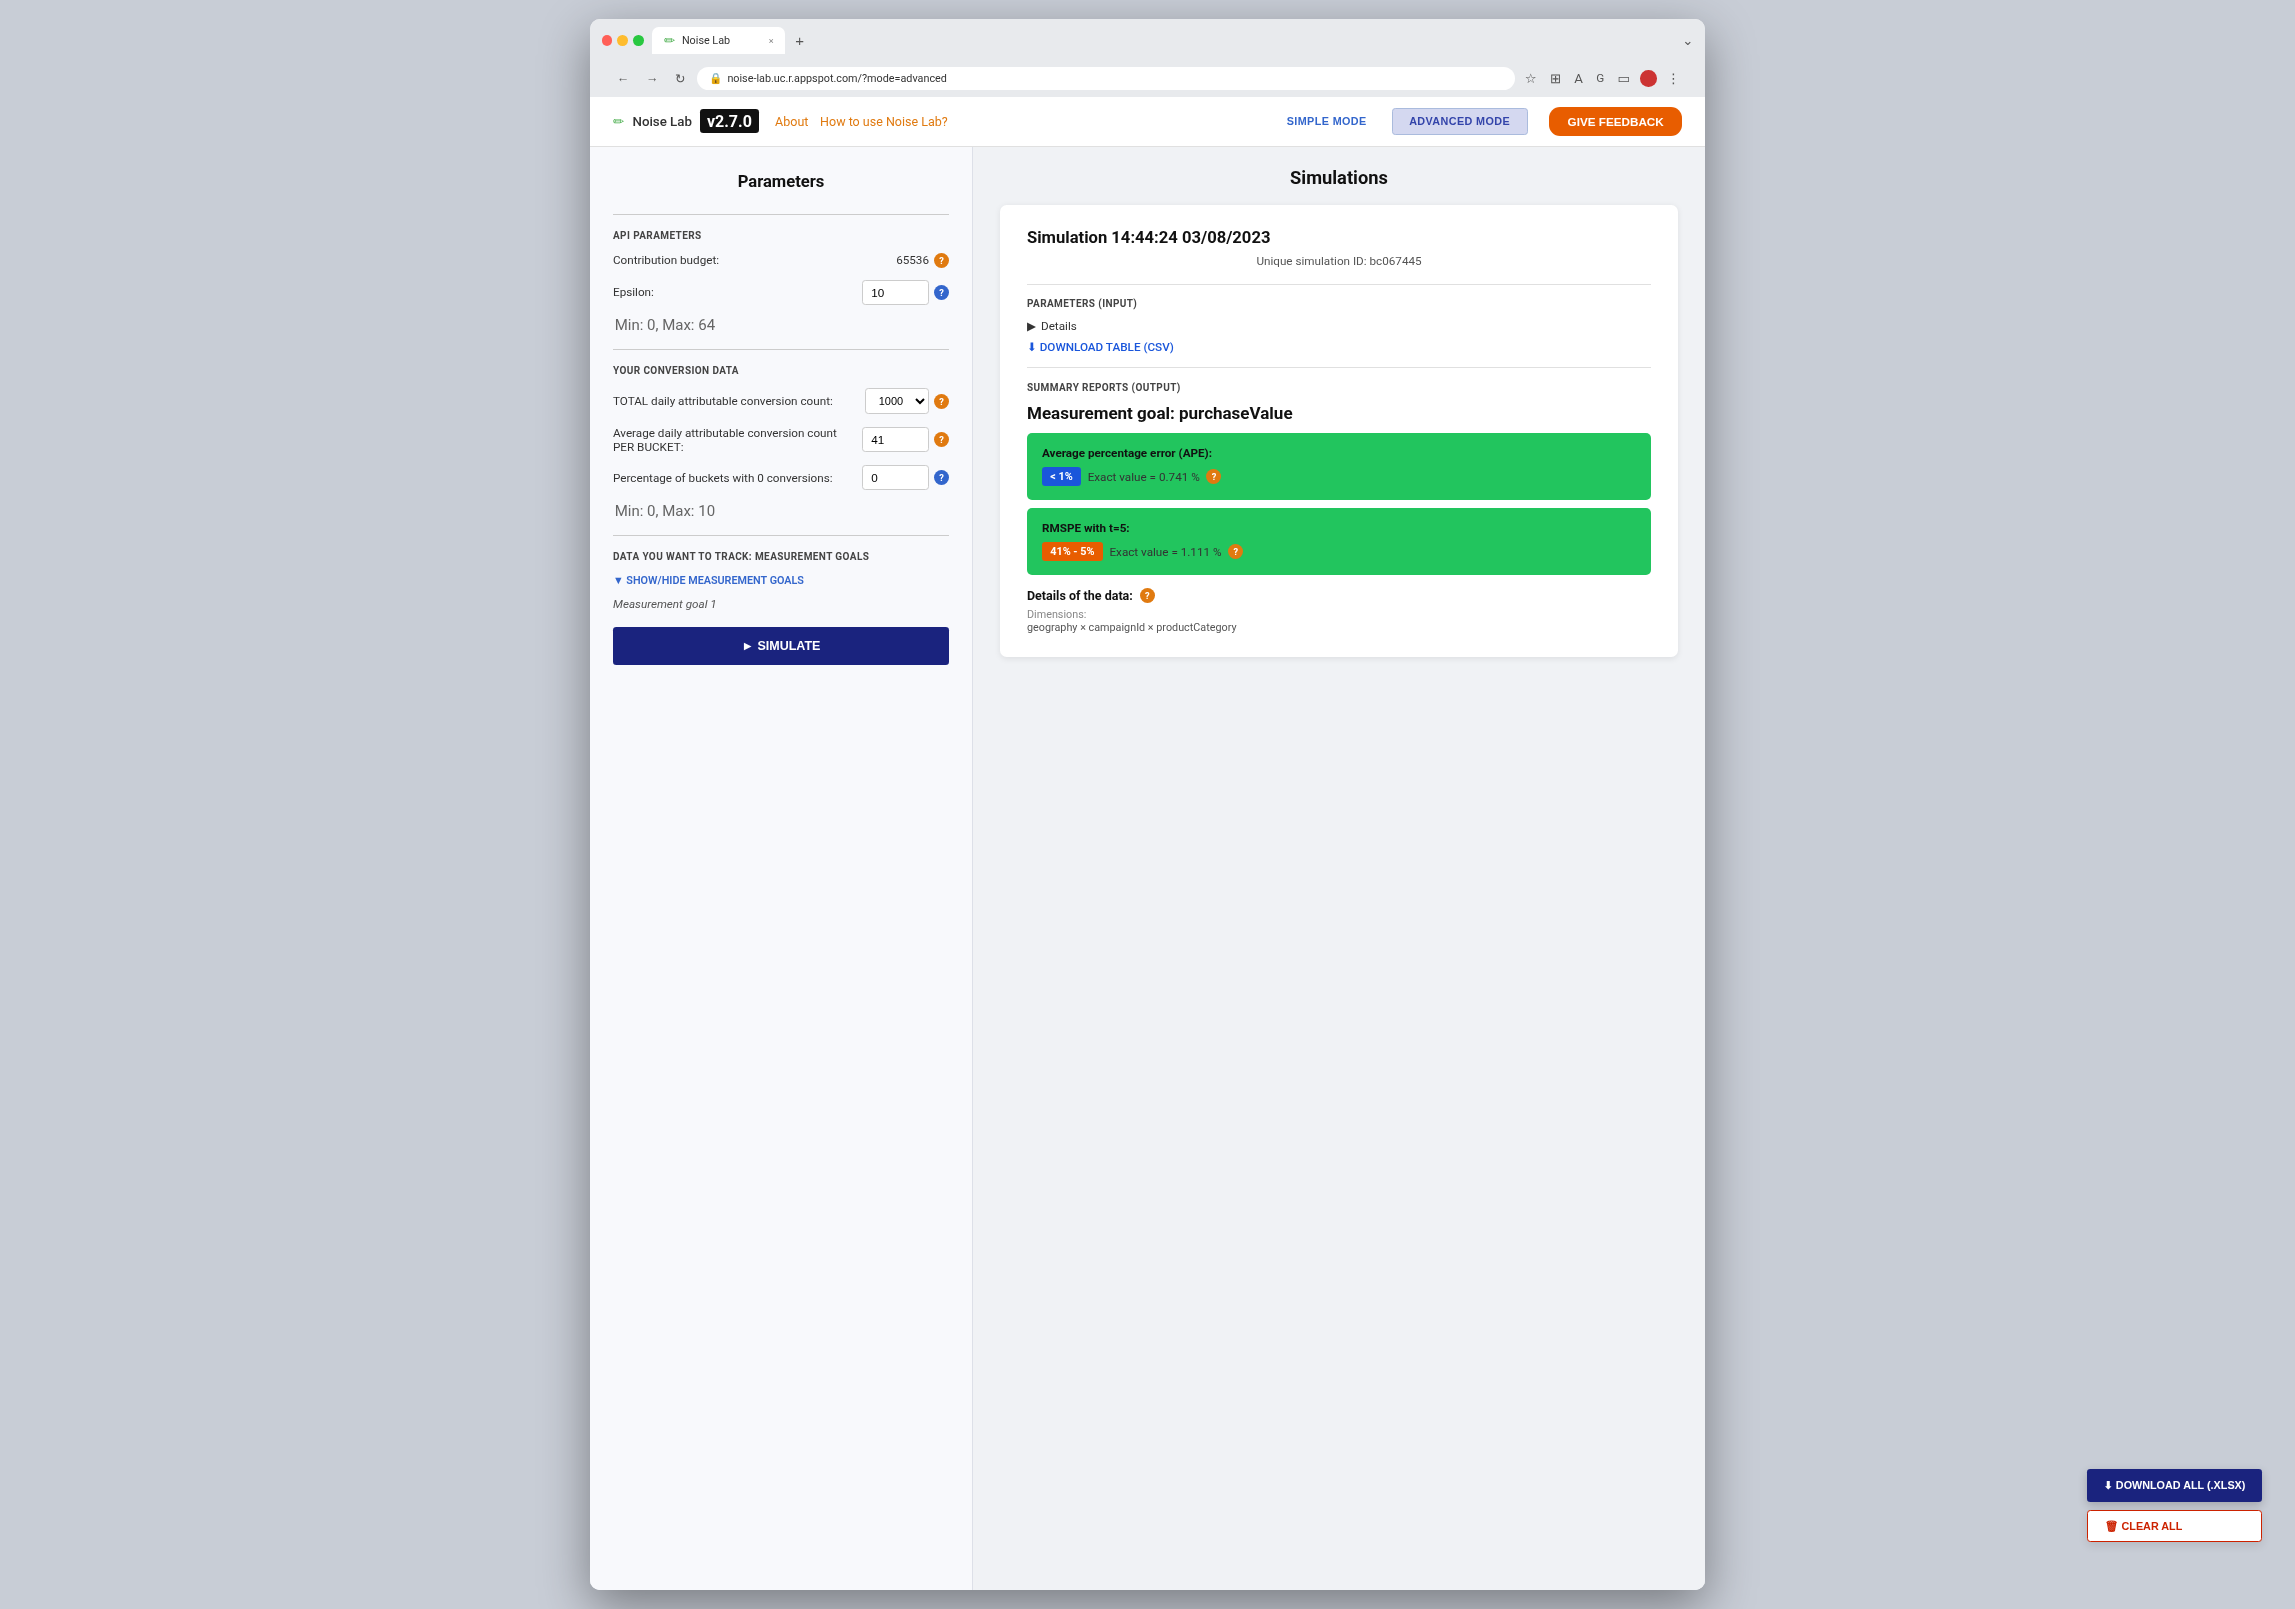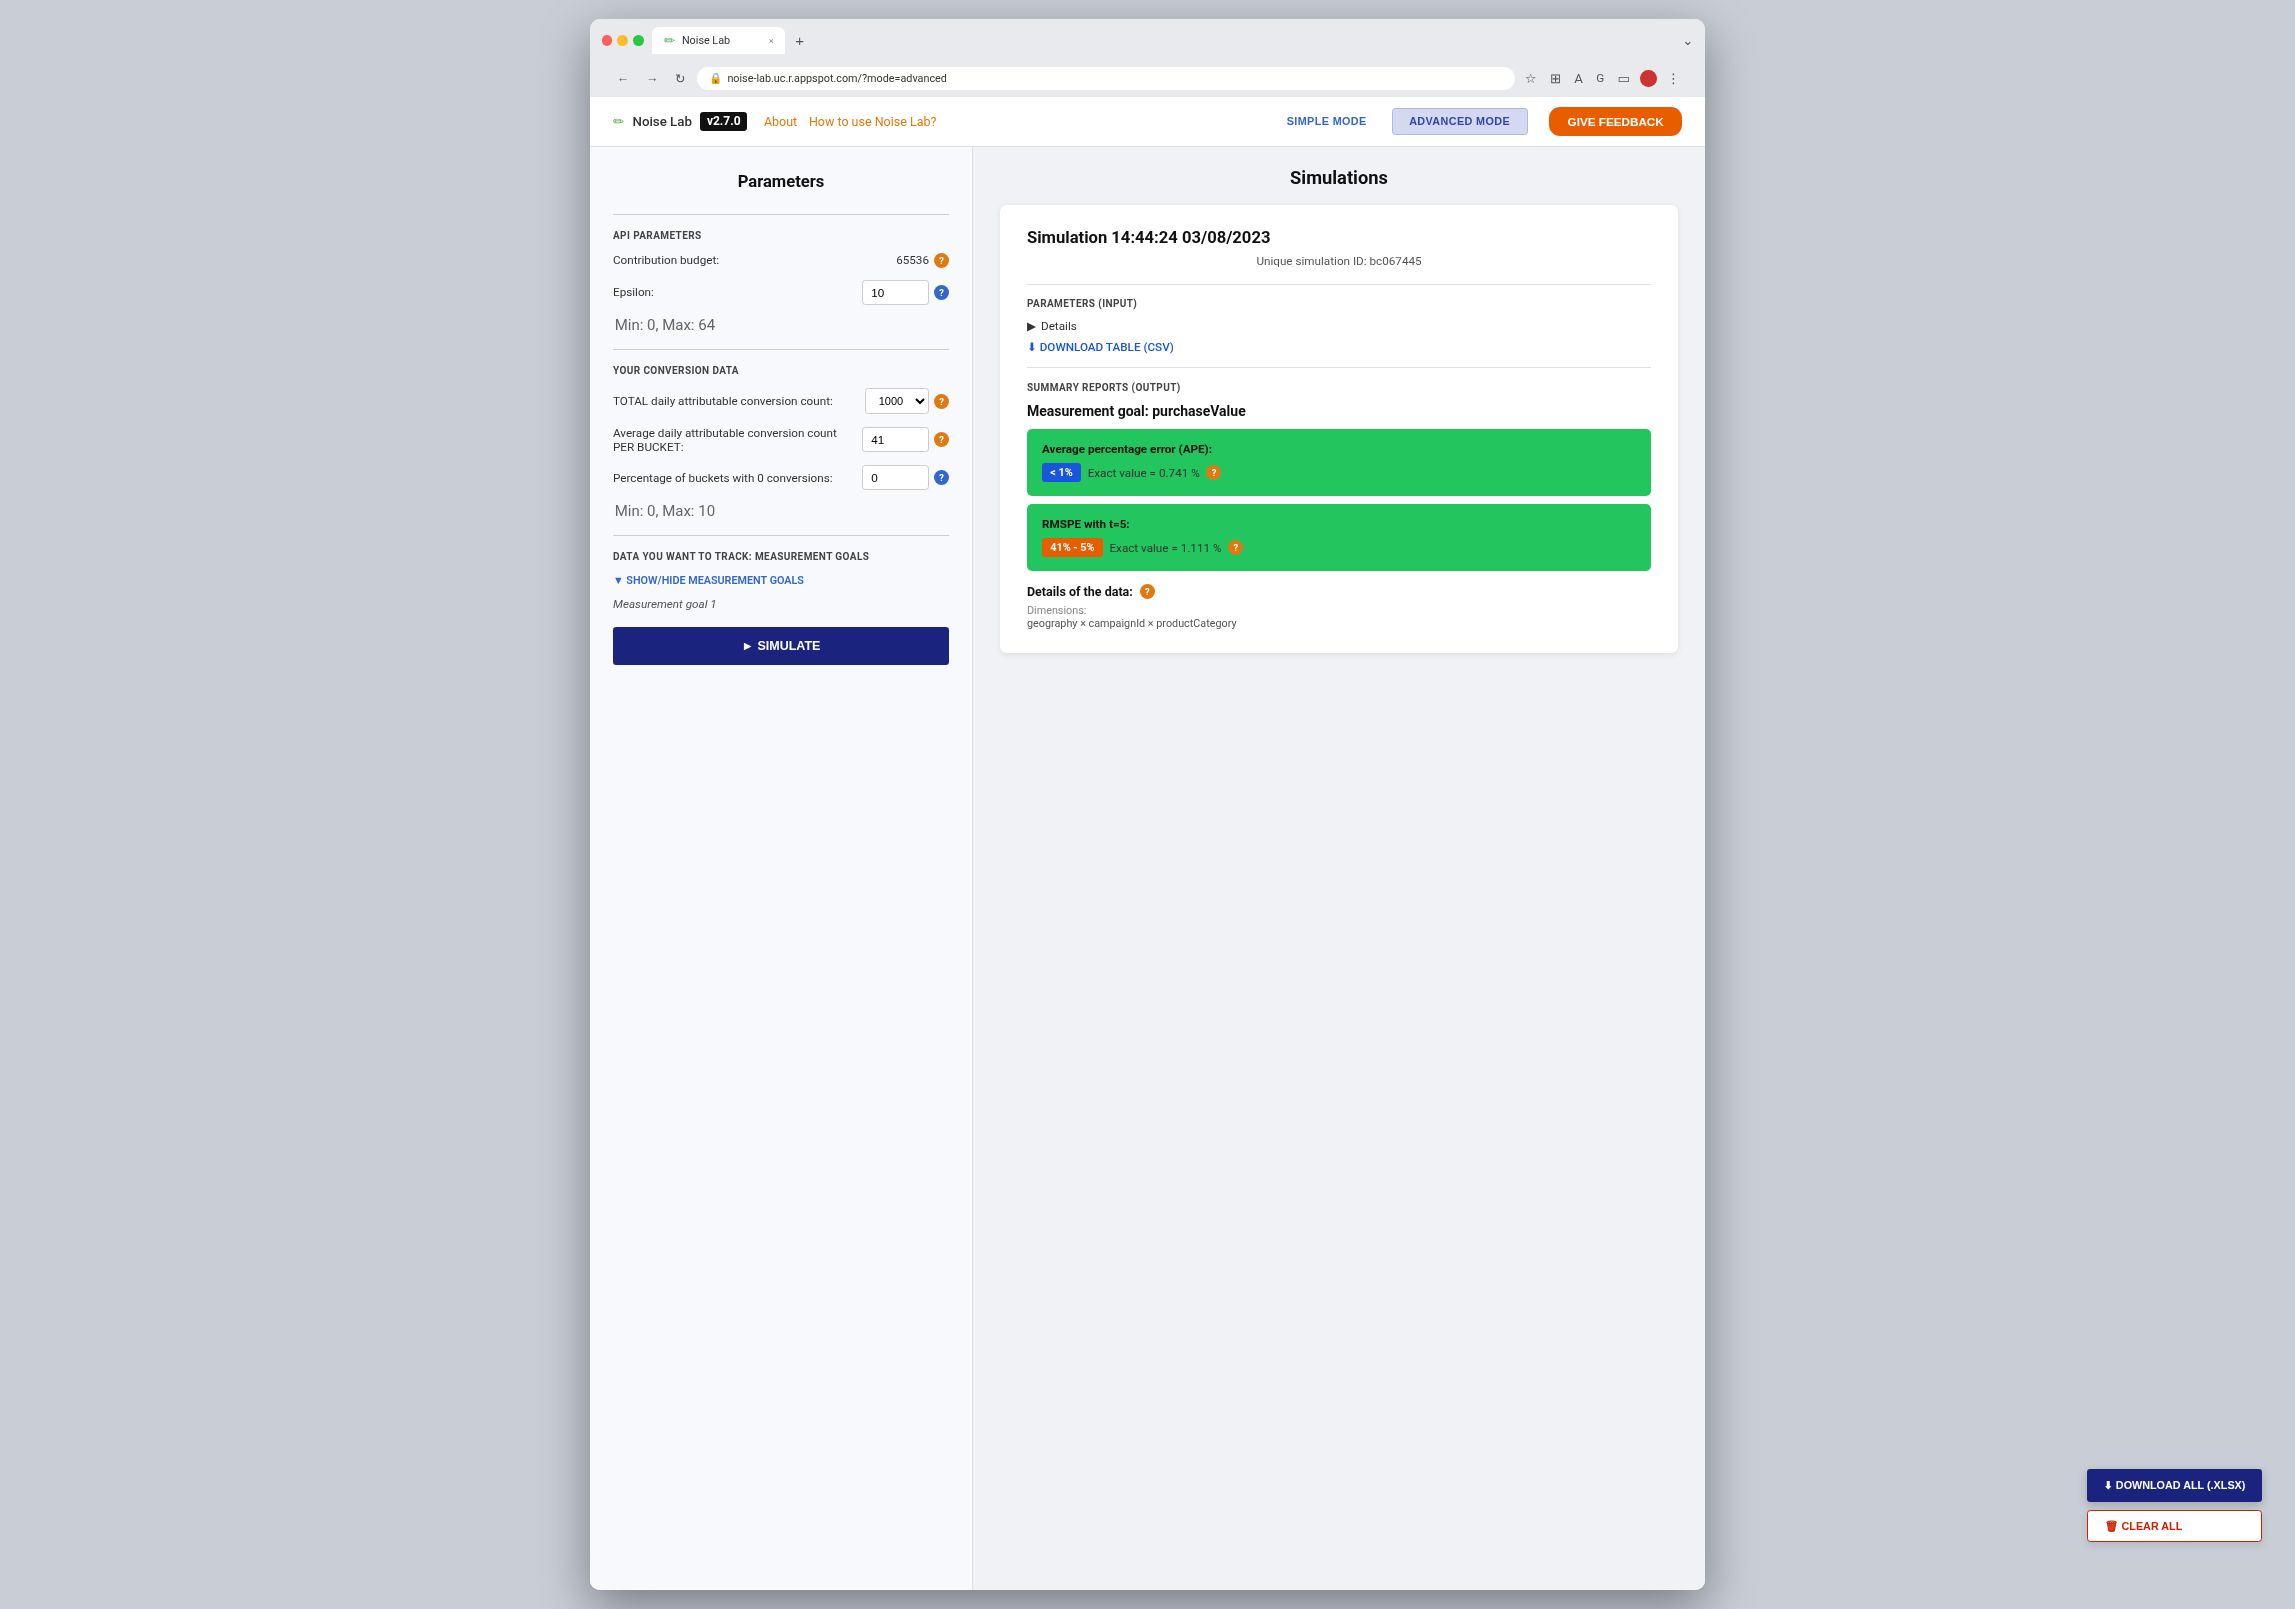--- a/index.html
+++ b/index.html
@@ -128,21 +128,21 @@
       gap: 8.3px;
     }
     .logo-text {
       font-size: 13.3px;
       font-weight: 500;
       color: #333;
     }
     .version-badge {
       background: #111;
       color: #fff;
-      font-size: 12px;
+      font-size: 16px;
       font-weight: 700;
       padding: 2.5px 6.7px;
       border-radius: 3.3px;
     }
     .header-links {
       display: flex;
       gap: 11.7px;
     }
     .header-link {
       color: #e07a10;
@@ -372,21 +372,21 @@
       cursor: pointer;
       display: flex;
       align-items: center;
       gap: 3.3px;
       margin-bottom: 5px;
     }
     .summary-section {
       margin-top: 13.3px;
     }
     .measurement-goal-title {
-      font-size: 14px;
+      font-size: 17px;
       font-weight: 700;
       color: #111;
       margin-bottom: 10px;
     }
     .metric-box {
       background: #22c55e;
       border-radius: 5px;
       padding: 13.3px 15px;
       margin-bottom: 8.3px;
     }

